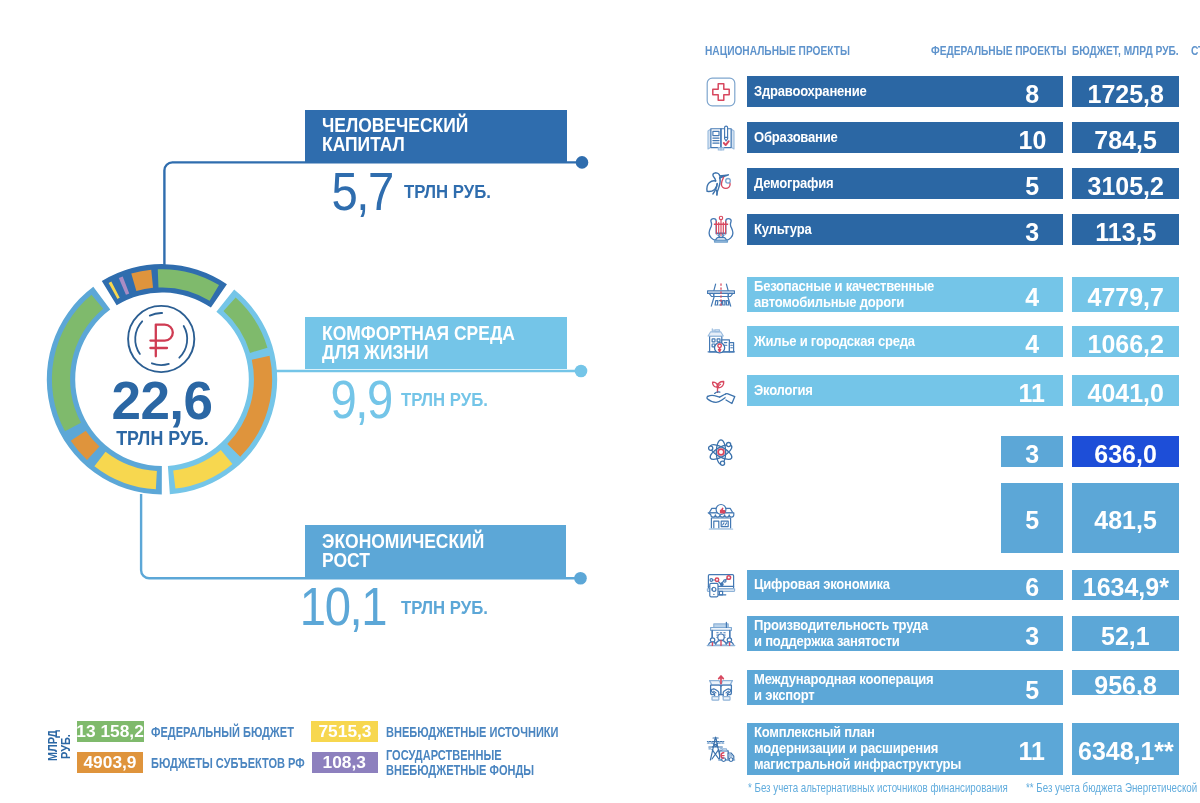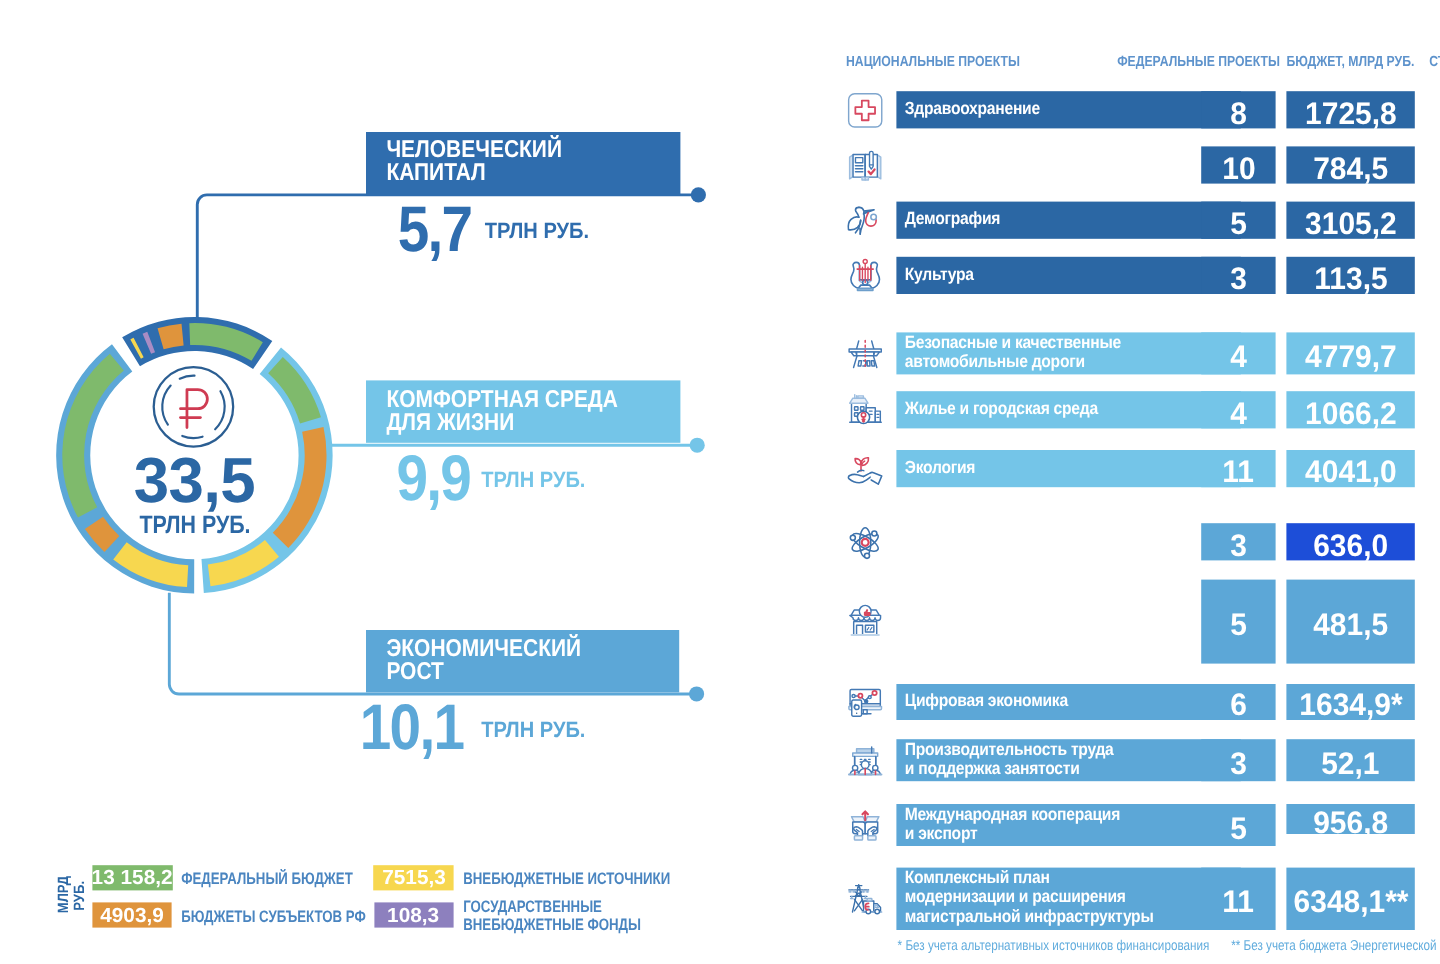--- a/index.html
+++ b/index.html
@@ -30,21 +30,21 @@
 .d-val{position:absolute;left:0;top:374px;width:324px;text-align:center;color:#2B67A4;
        font-size:53px;font-weight:bold;line-height:53px;letter-spacing:-.5px;}
 .d-unit{position:absolute;left:0;top:427px;width:324px;text-align:center;color:#2B67A4;
         font-size:21px;font-weight:bold;line-height:21px;}
 .d-unit span{display:inline-block;transform:scaleX(.85);}
 
 
 .br-box{position:absolute;}
 .br-title{position:absolute;font-size:20.2px;font-weight:bold;line-height:18.8px;color:#fff;white-space:nowrap;}
 .br-title span{display:block;transform:scaleX(.865);transform-origin:left top;white-space:nowrap;}
-.br-value{position:absolute;font-size:53.7px;font-weight:bold;line-height:53.7px;letter-spacing:-1.6px;white-space:nowrap;text-align:right;}
+.br-value{position:absolute;font-size:53.7px;font-weight:normal;line-height:53.7px;letter-spacing:-1.6px;white-space:nowrap;text-align:right;}
 .br-value span{display:inline-block;transform:scaleX(.88);transform-origin:right top;}
 .br-unit{position:absolute;font-size:18.5px;font-weight:bold;line-height:18.5px;white-space:nowrap;}
 .br-unit span{display:inline-block;transform:scaleX(.905);transform-origin:left top;white-space:nowrap;}
 
 
 .lg-unit{position:absolute;font-size:12.4px;font-weight:bold;color:#2B67A4;line-height:13.4px;
          white-space:nowrap;transform:rotate(-90deg);transform-origin:left top;text-align:center;}
 .lg-unit span{display:block;transform:scaleX(.88);}
 .lg-chip{position:absolute;height:21px;display:flex;align-items:center;justify-content:center;
          color:#fff;font-size:17px;font-weight:bold;}
@@ -84,21 +84,21 @@
 <path d="M149.8 315.6A26 26 0 0 1 162.1 313.0" fill="none" stroke="#2B5E92" stroke-width="1.8" stroke-linecap="round"></path>
 <path d="M142.2 321.3A26 26 0 0 0 139.9 353.9" fill="none" stroke="#2B5E92" stroke-width="1.8" stroke-linecap="round"></path>
 <path d="M183.7 326.0A26 26 0 0 1 179.3 357.7" fill="none" stroke="#2B5E92" stroke-width="1.8" stroke-linecap="round"></path>
 <path d="M168.8 363.9A26 26 0 0 1 151.9 363.3" fill="none" stroke="#2B5E92" stroke-width="1.8" stroke-linecap="round"></path>
 </g>
 <g fill="none" stroke="#CF3B52" stroke-width="2.3" stroke-linecap="round" stroke-linejoin="round">
 <path d="M155.8 356.3V324.6h9.0a8.0 8.0 0 0 1 0 16.0h-14.4"></path>
 <path d="M150.4 348.0h16.6"></path>
 </g>
 </svg>
-  <div class="d-val"><span>33,5</span></div>
+  <div class="d-val"><span>22,6</span></div>
   <div class="d-unit"><span>ТРЛН РУБ.</span></div>
 
 <div class="br-box" style="left:305px;top:109.5px;width:261.5px;height:53.5px;background:#2F6DAE"></div>
 <div class="br-title" style="left:322px;top:116px">
       <span>ЧЕЛОВЕЧЕСКИЙ</span>
       <span>КАПИТАЛ</span>
     </div>
 <div class="br-value" style="left:280px;top:165px;width:113px;color:#2F6DAE"><span>5,7</span></div>
 <div class="br-unit" style="left:404px;top:183px;color:#2F6DAE"><span>ТРЛН РУБ.</span></div>
 <div class="br-box" style="left:305px;top:317.4px;width:262px;height:52px;background:#74C5E8"></div>
@@ -178,20 +178,23 @@
 <rect x="8.9" y="10.4" width="6.1" height="4.2" fill="#fff"></rect>
 <path d="M8.9 17.1h6.1M8.9 19.6h6.1M8.9 22.1h6.1" stroke-width="1.25"></path>
 <path d="M14.3 26.6h5.4v2.4h-5.4z" fill="#D4E2F2" stroke="#9CBDDF"></path>
 <path d="M17 7.7v18.9"></path>
 <path d="M17 26.6v2.4" stroke="#9CBDDF"></path>
 <path d="M20.6 6.6a1.5 1.5 0 0 1 3 0v11.1l-1.5 2.2-1.5-2.2z" fill="#fff"></path>
 <path d="M20.6 16.4h3"></path>
 </g>
 <path d="M19.8 22.0l1.9 2.1 3.1-3.9" fill="none" stroke="#D8485F" stroke-width="1.9" stroke-linecap="round" stroke-linejoin="round"></path>
 </svg></div>
+<div class="r-name" style="height:31px;background:#2B67A4">
+        <span>Образование</span>
+      </div>
 <div class="r-count" style="height:31px;background:#2B67A4">
         <span>10</span>
       </div>
 <div class="r-budget" style="height:31px;background:#2B67A4">
         <span>784,5</span>
       </div>
 </div>
 <div class="row" style="top:168px;height:31px">
 <div class="r-icon" style="top:-1.5px"><svg viewBox="0 0 34 34" width="34" height="34">
 <g fill="none" stroke="#3C72AC" stroke-width="1.35" stroke-linecap="round" stroke-linejoin="round">

